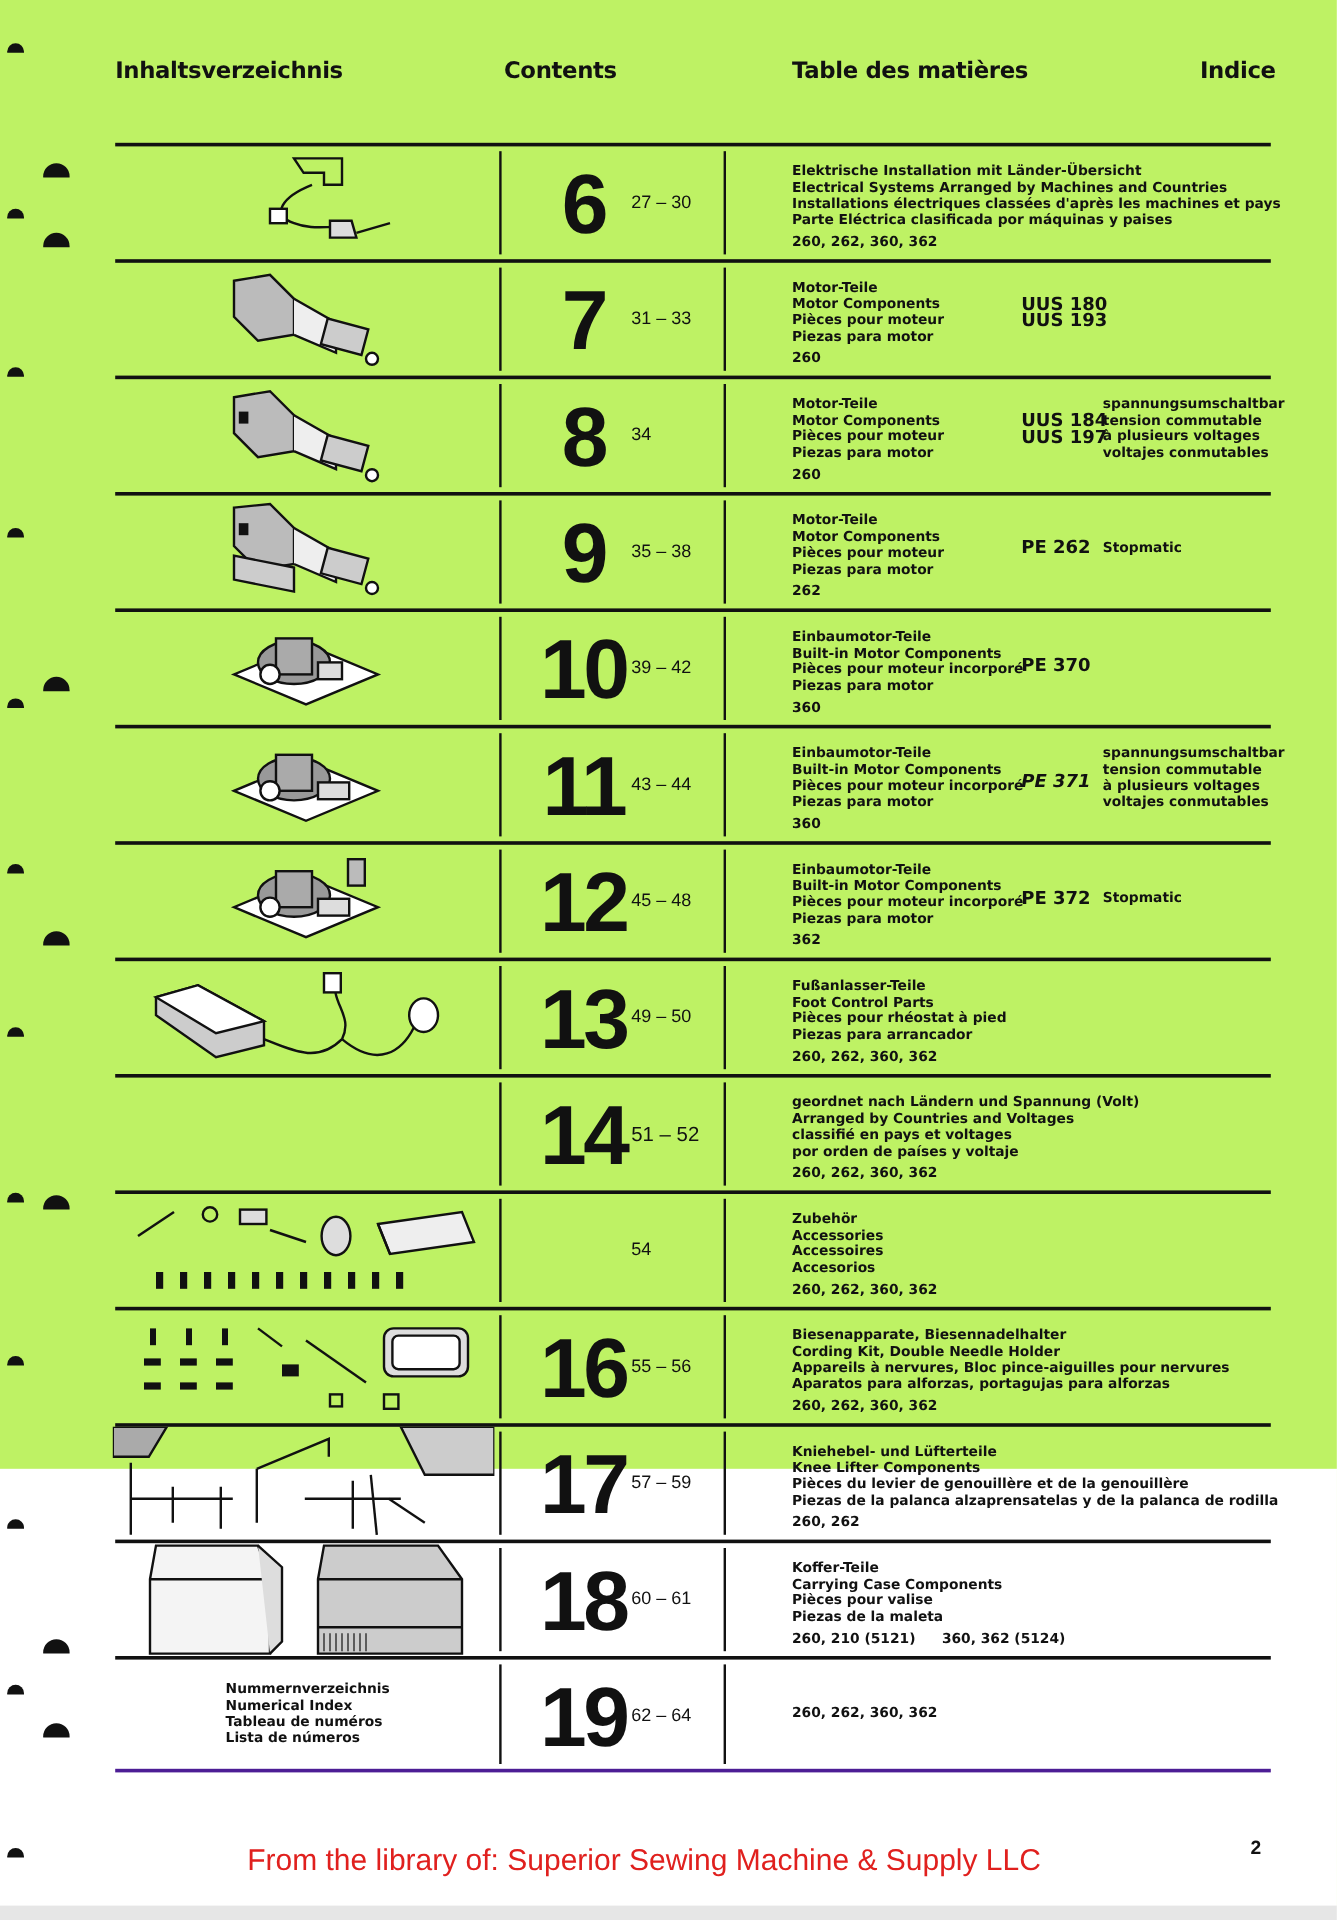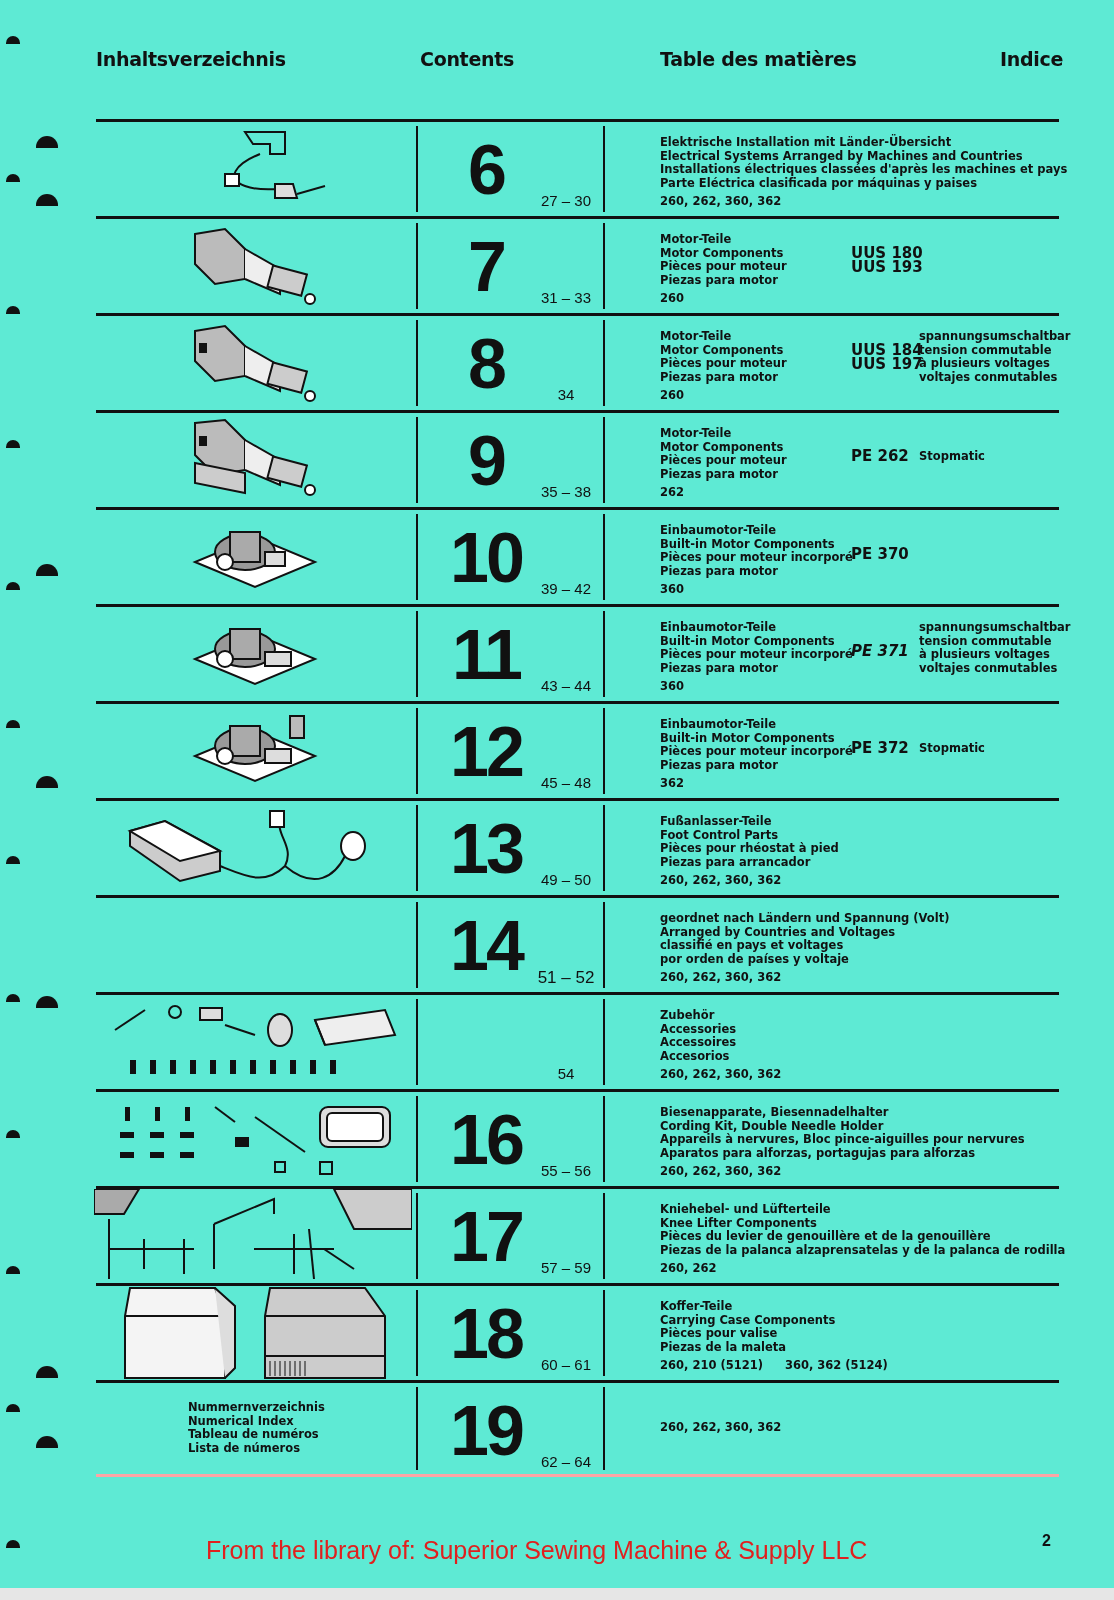--- a/index.html
+++ b/index.html
@@ -1,34 +1,34 @@
 <!DOCTYPE html>
 <html><head>
 <meta charset="utf-8">
 <style>
   html, body { margin: 0; padding: 0; background: #ffffff; }
   body { width: 1114px; height: 1600px; position: relative; overflow: hidden; font-family: "DejaVu Sans", sans-serif; color: #111; }
-  .page { position: absolute; left: 0; top: 0; width: 1114px; height: 1588px; background: #5eead4; }
+  .page { position: absolute; left: 0; top: 0; width: 1114px; height: 1224px; background: #bef264; }
   .bottom-edge { position: absolute; left: 0; top: 1588px; width: 1114px; height: 12px; background: #e6e6e6; }
   .hdr { position: absolute; top: 48px; font-weight: bold; font-size: 19px; letter-spacing: -0.3px; }
   .hdr.de { left: 96px; }
   .hdr.en { left: 420px; }
   .hdr.fr { left: 660px; }
   .hdr.it { left: 1000px; }
   .table { position: absolute; left: 96px; top: 119px; width: 963px; }
   .row { position: relative; height: 97px; border-top: 3px solid #111; box-sizing: border-box; }
-  .row.last { border-bottom: 3px solid #fca5a5; }
+  .row.last { border-bottom: 3px solid #4c1d95; }
   .vline { position: absolute; top: 4px; bottom: 4px; width: 2px; background: #111; }
   .vline.a { left: 320px; }
   .vline.b { left: 507px; }
   .illus { position: absolute; left: 0; top: 0; width: 318px; height: 94px; display: flex; align-items: center; justify-content: center; }
   .illus svg { display: block; }
   .left-text { position: absolute; left: 62px; top: 18px; font-weight: bold; font-size: 11.5px; line-height: 13.5px; }
   .bignum { position: absolute; left: 330px; width: 120px; top: 6px; text-align: center; font-family: "Liberation Sans", sans-serif; font-weight: bold; font-size: 70px; line-height: 84px; letter-spacing: -3px; }
-  .pages { position: absolute; left: 430px; width: 80px; top: 38px; text-align: center; font-family: "Liberation Sans", sans-serif; font-size: 15px; margin-top: 32px; }
+  .pages { position: absolute; left: 430px; width: 80px; top: 38px; font-family: "Liberation Sans", sans-serif; font-size: 15px; }
   .desc { position: absolute; left: 564px; top: 14px; font-weight: bold; font-size: 11.5px; line-height: 13.5px; white-space: nowrap; }
   .desc .models { margin-top: 5px; }
   .code { position: absolute; left: 755px; font-weight: bold; font-size: 15px; line-height: 13.5px; }
   .note { position: absolute; left: 823px; font-weight: bold; font-size: 11.5px; line-height: 13.5px; white-space: nowrap; }
   .margin-mark { position: absolute; width: 22px; height: 12px; border-radius: 22px 22px 0 0; background: #111; }
   .margin-mark.small { width: 14px; height: 8px; }
   .footer { position: absolute; left: 206px; top: 1536px; color: #e0201e; font-family: "Liberation Sans", sans-serif; font-size: 25px; }
   .pagenum { position: absolute; left: 1042px; top: 1532px; font-family: "Liberation Sans", sans-serif; font-weight: bold; font-size: 16px; }
 </style>
 </head>

